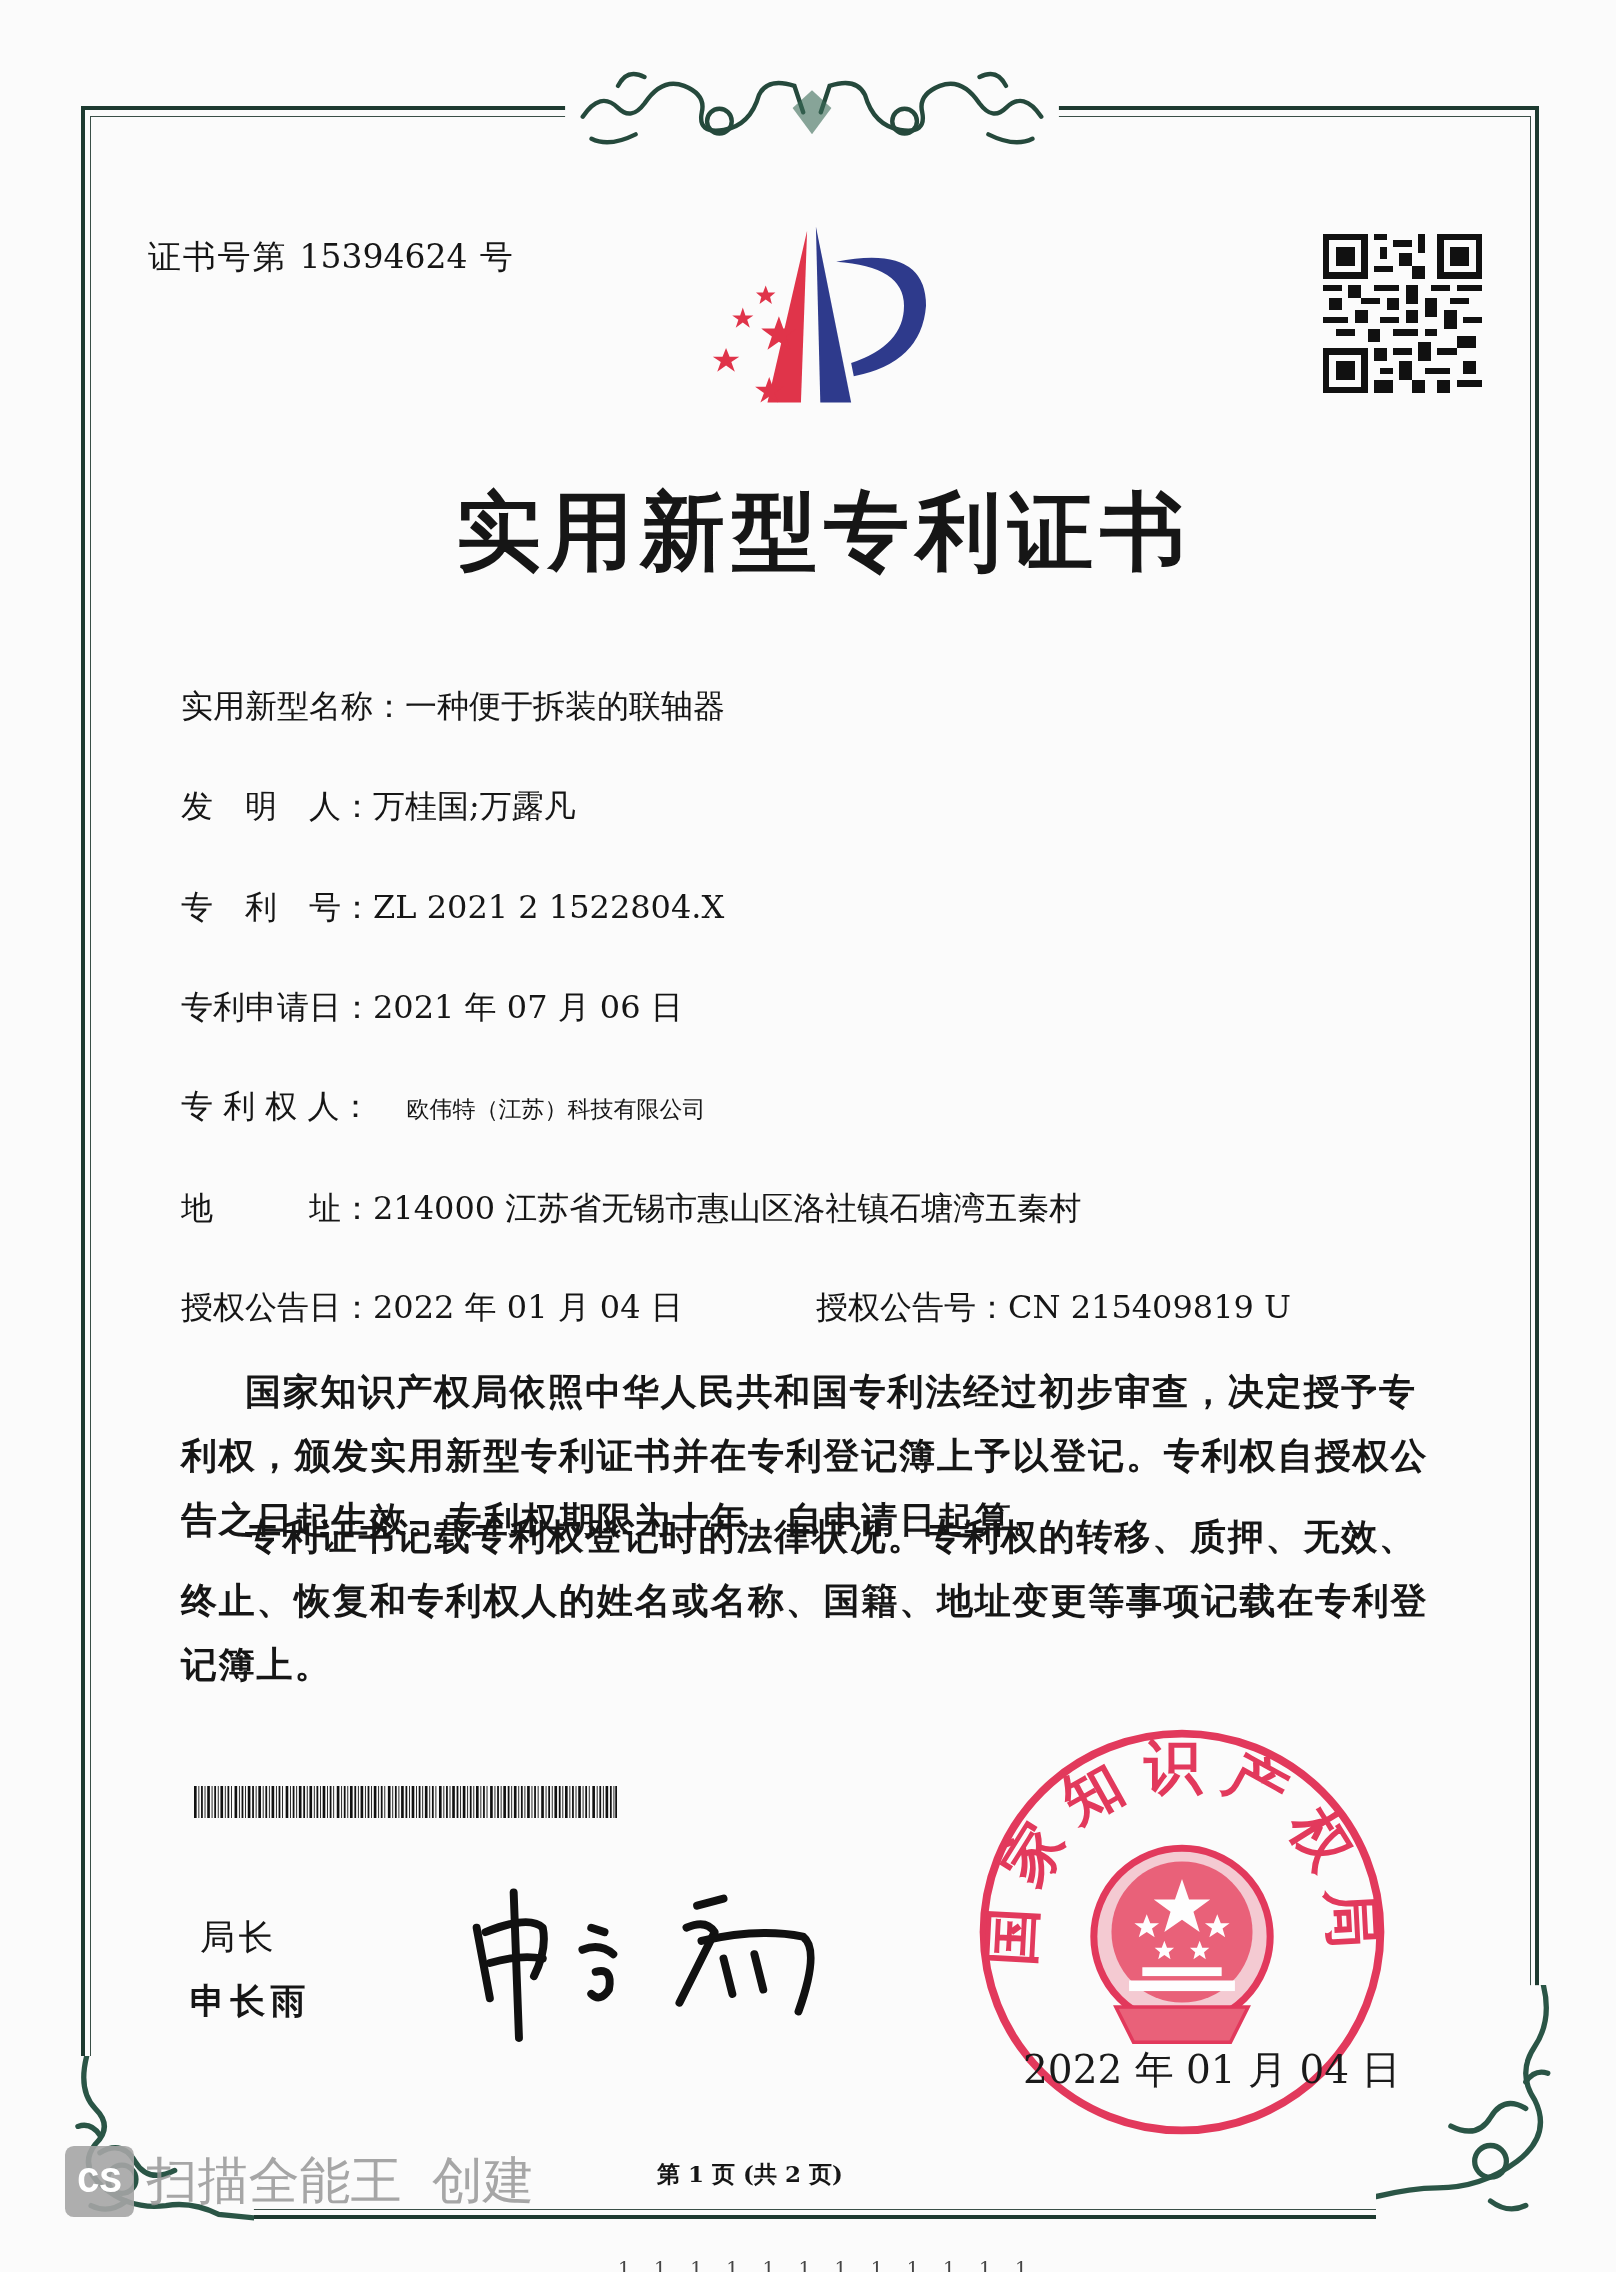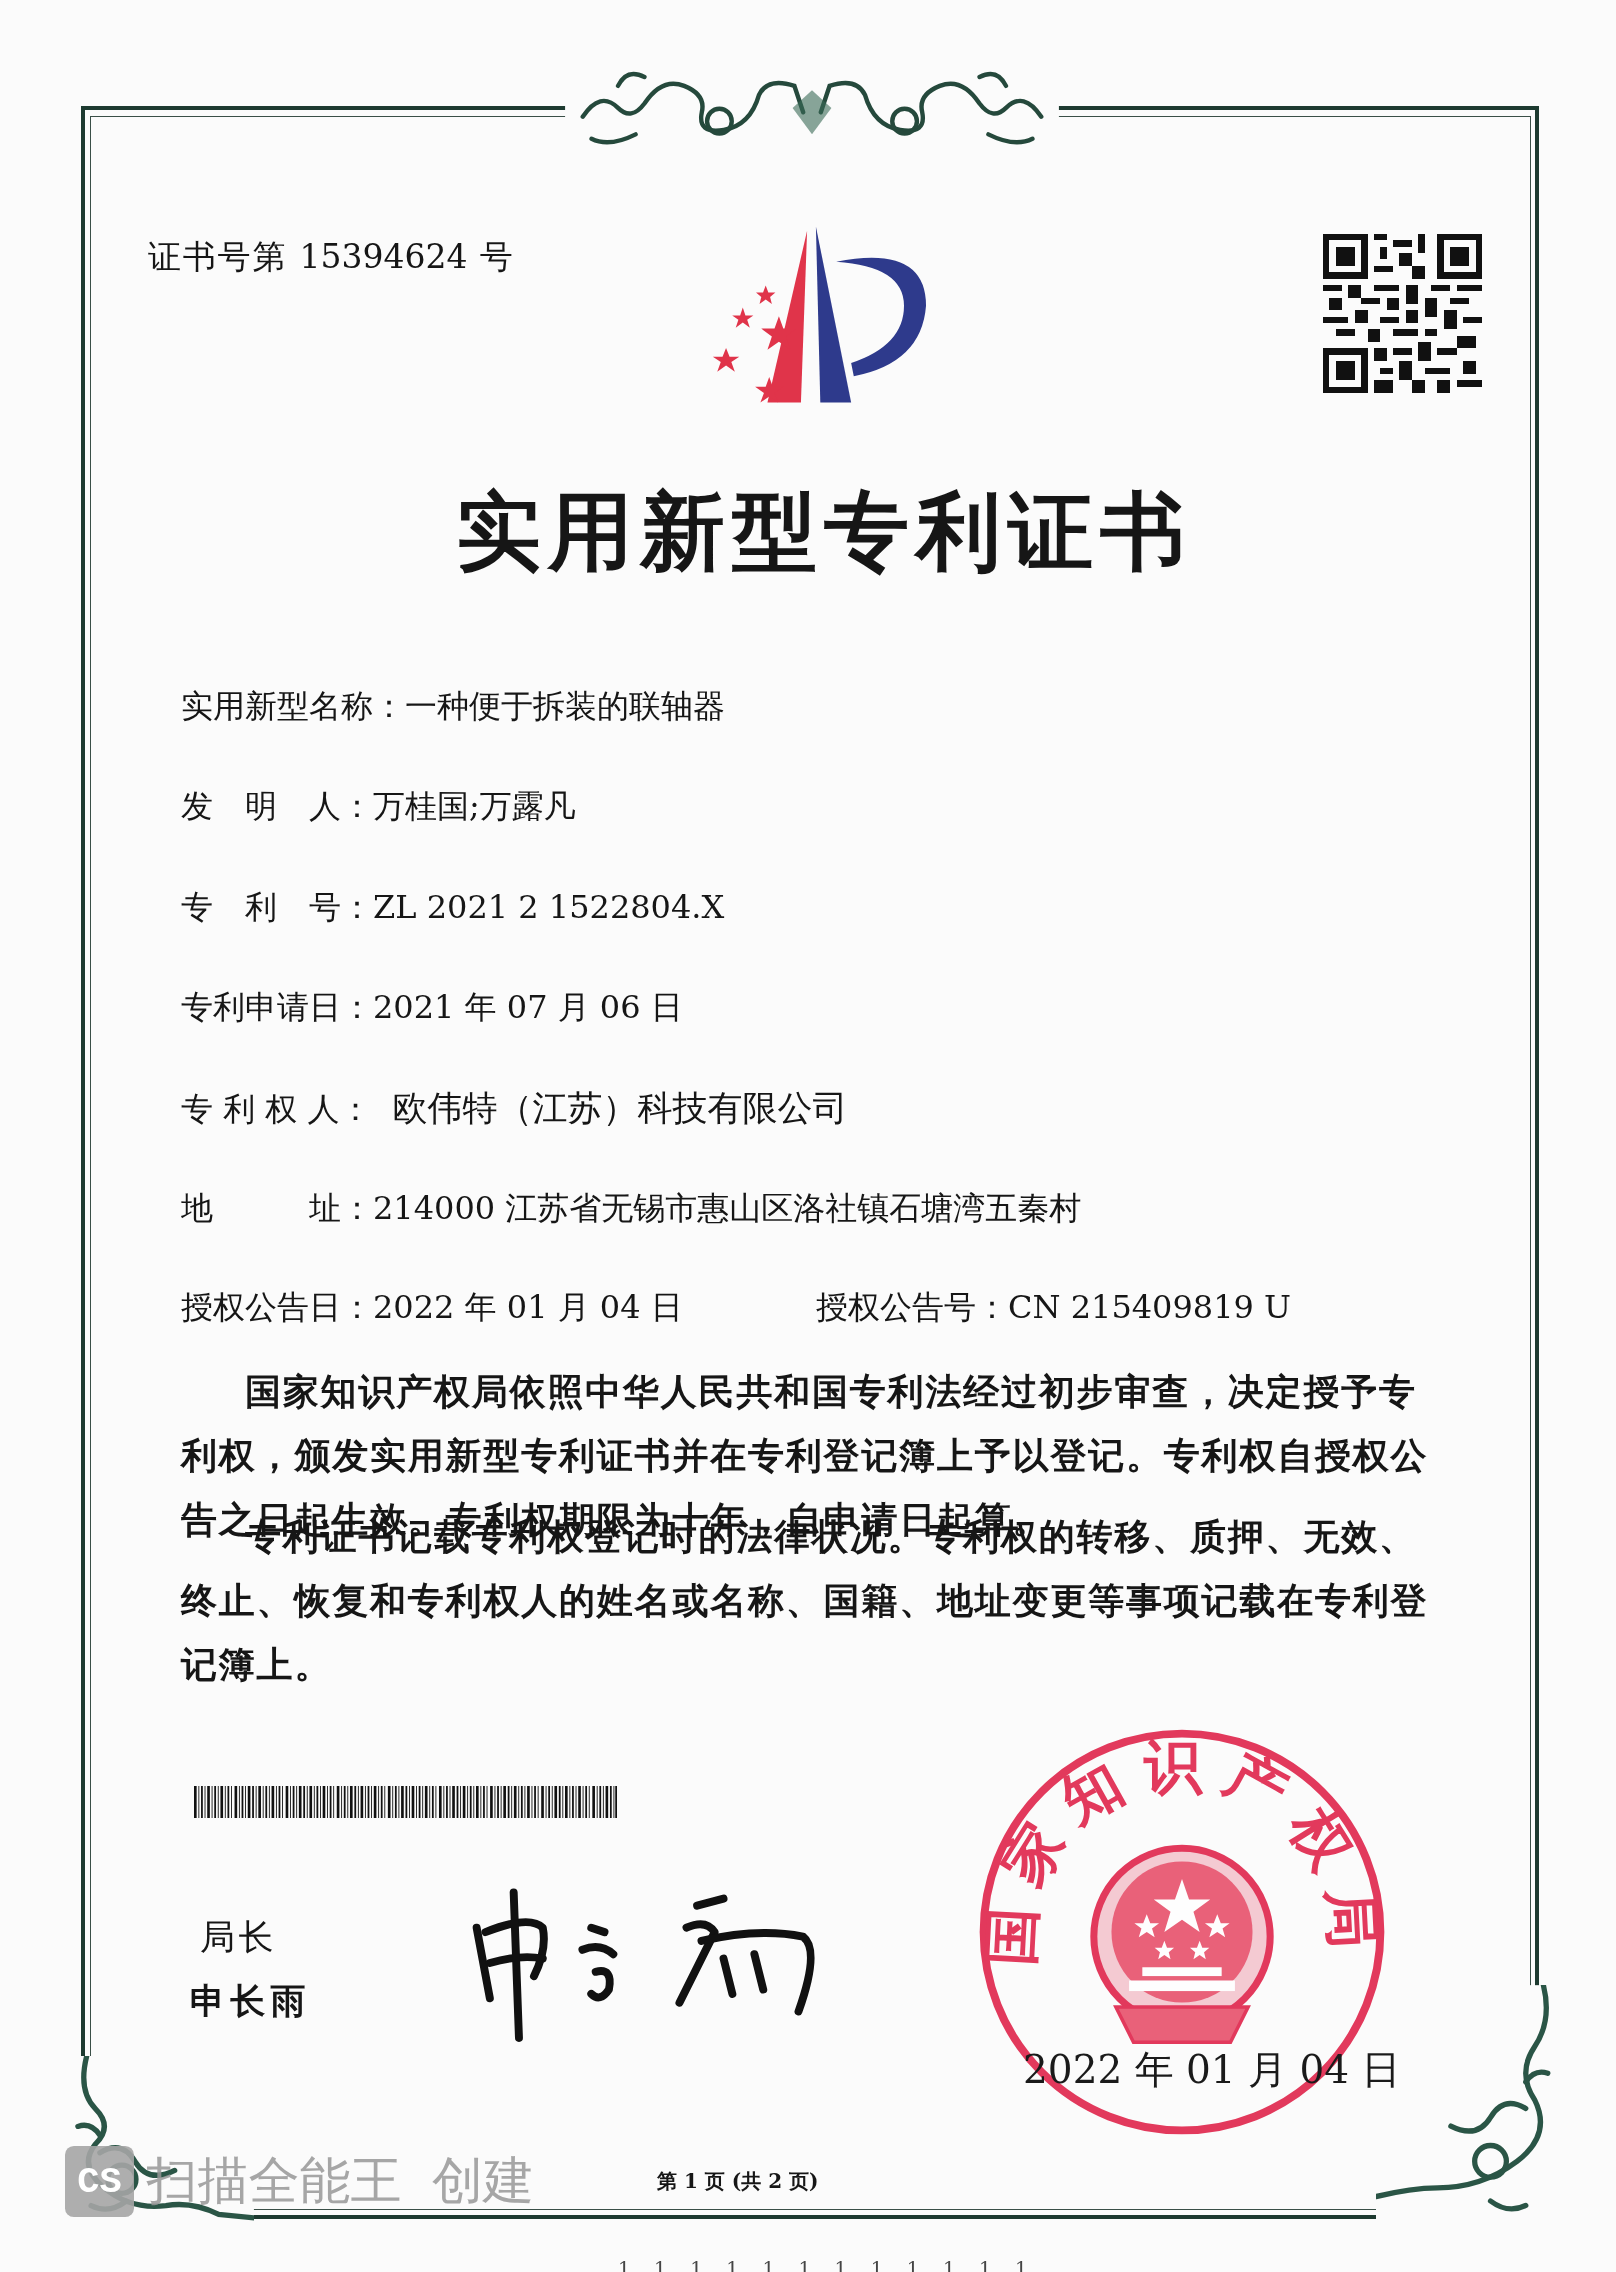--- a/index.html
+++ b/index.html
@@ -28,21 +28,21 @@
     padding-left: 16px;
   }
   .field { left: 181px; font-size: 32px; white-space: nowrap; }
   .field .label { display: inline-block; }
   .field .value { display: inline-block; }
   .para {
     left: 181px; width: 1270px; font-size: 36px; line-height: 64px;
     text-indent: 64px; letter-spacing: 1.8px; font-weight: bold;
   }
   .seal-date { left: 1023px; top: 2043px; font-size: 39px; color: #1a1a1a; }
-  .footer-page { left: 657px; top: 2159px; font-size: 20px; font-weight: bold; margin-top: 9px; }
+  .footer-page { left: 657px; top: 2159px; font-size: 23px; font-weight: bold; }
   .watermark {
     left: 65px; top: 2146px; display: flex; align-items: center; gap: 12.4px;
     color: rgba(150,150,150,0.85); font-family: Liberation Mono, monospace;
     font-size: 51px;
   }
   .wm-icon {
     width: 69px; height: 71px; border-radius: 8.8px;
     background: rgba(165,165,165,0.9); color: #fff; font-weight: bold;
     display: flex; align-items: center; justify-content: center; font-size: 37px;
   }
@@ -167,21 +167,21 @@
 <div class="abs field" style="top:785px">
   <span class="label">发　明　人：</span><span class="value">万桂国;万露凡</span>
 </div>
 <div class="abs field" style="top:886px">
   <span class="label">专　利　号：</span><span class="value">ZL 2021 2 1522804.X</span>
 </div>
 <div class="abs field" style="top:986px">
   <span class="label">专利申请日：</span><span class="value">2021 年 07 月 06 日</span>
 </div>
 <div class="abs field" style="top:1085px">
-  <span class="label">专 利 权 人：</span><span class="value" style="margin-left:21px;font-family:Liberation Mono, monospace;font-size:35px;">欧伟特（江苏）科技有限公司</span>
+  <span class="label">专 利 权 人：</span><span class="value" style="margin-left:35px;font-family:Liberation Mono, monospace;font-size:23px;">欧伟特（江苏）科技有限公司</span>
 </div>
 <div class="abs field" style="top:1187px">
   <span class="label">地　　　址：</span><span class="value">214000 江苏省无锡市惠山区洛社镇石塘湾五秦村</span>
 </div>
 <div class="abs field" style="top:1286px">
   <span class="label">授权公告日：</span><span class="value">2022 年 01 月 04 日</span>
 </div>
 <div class="abs field" style="top:1286px;left:816px">
   <span class="label">授权公告号：</span><span class="value">CN 215409819 U</span>
 </div>

